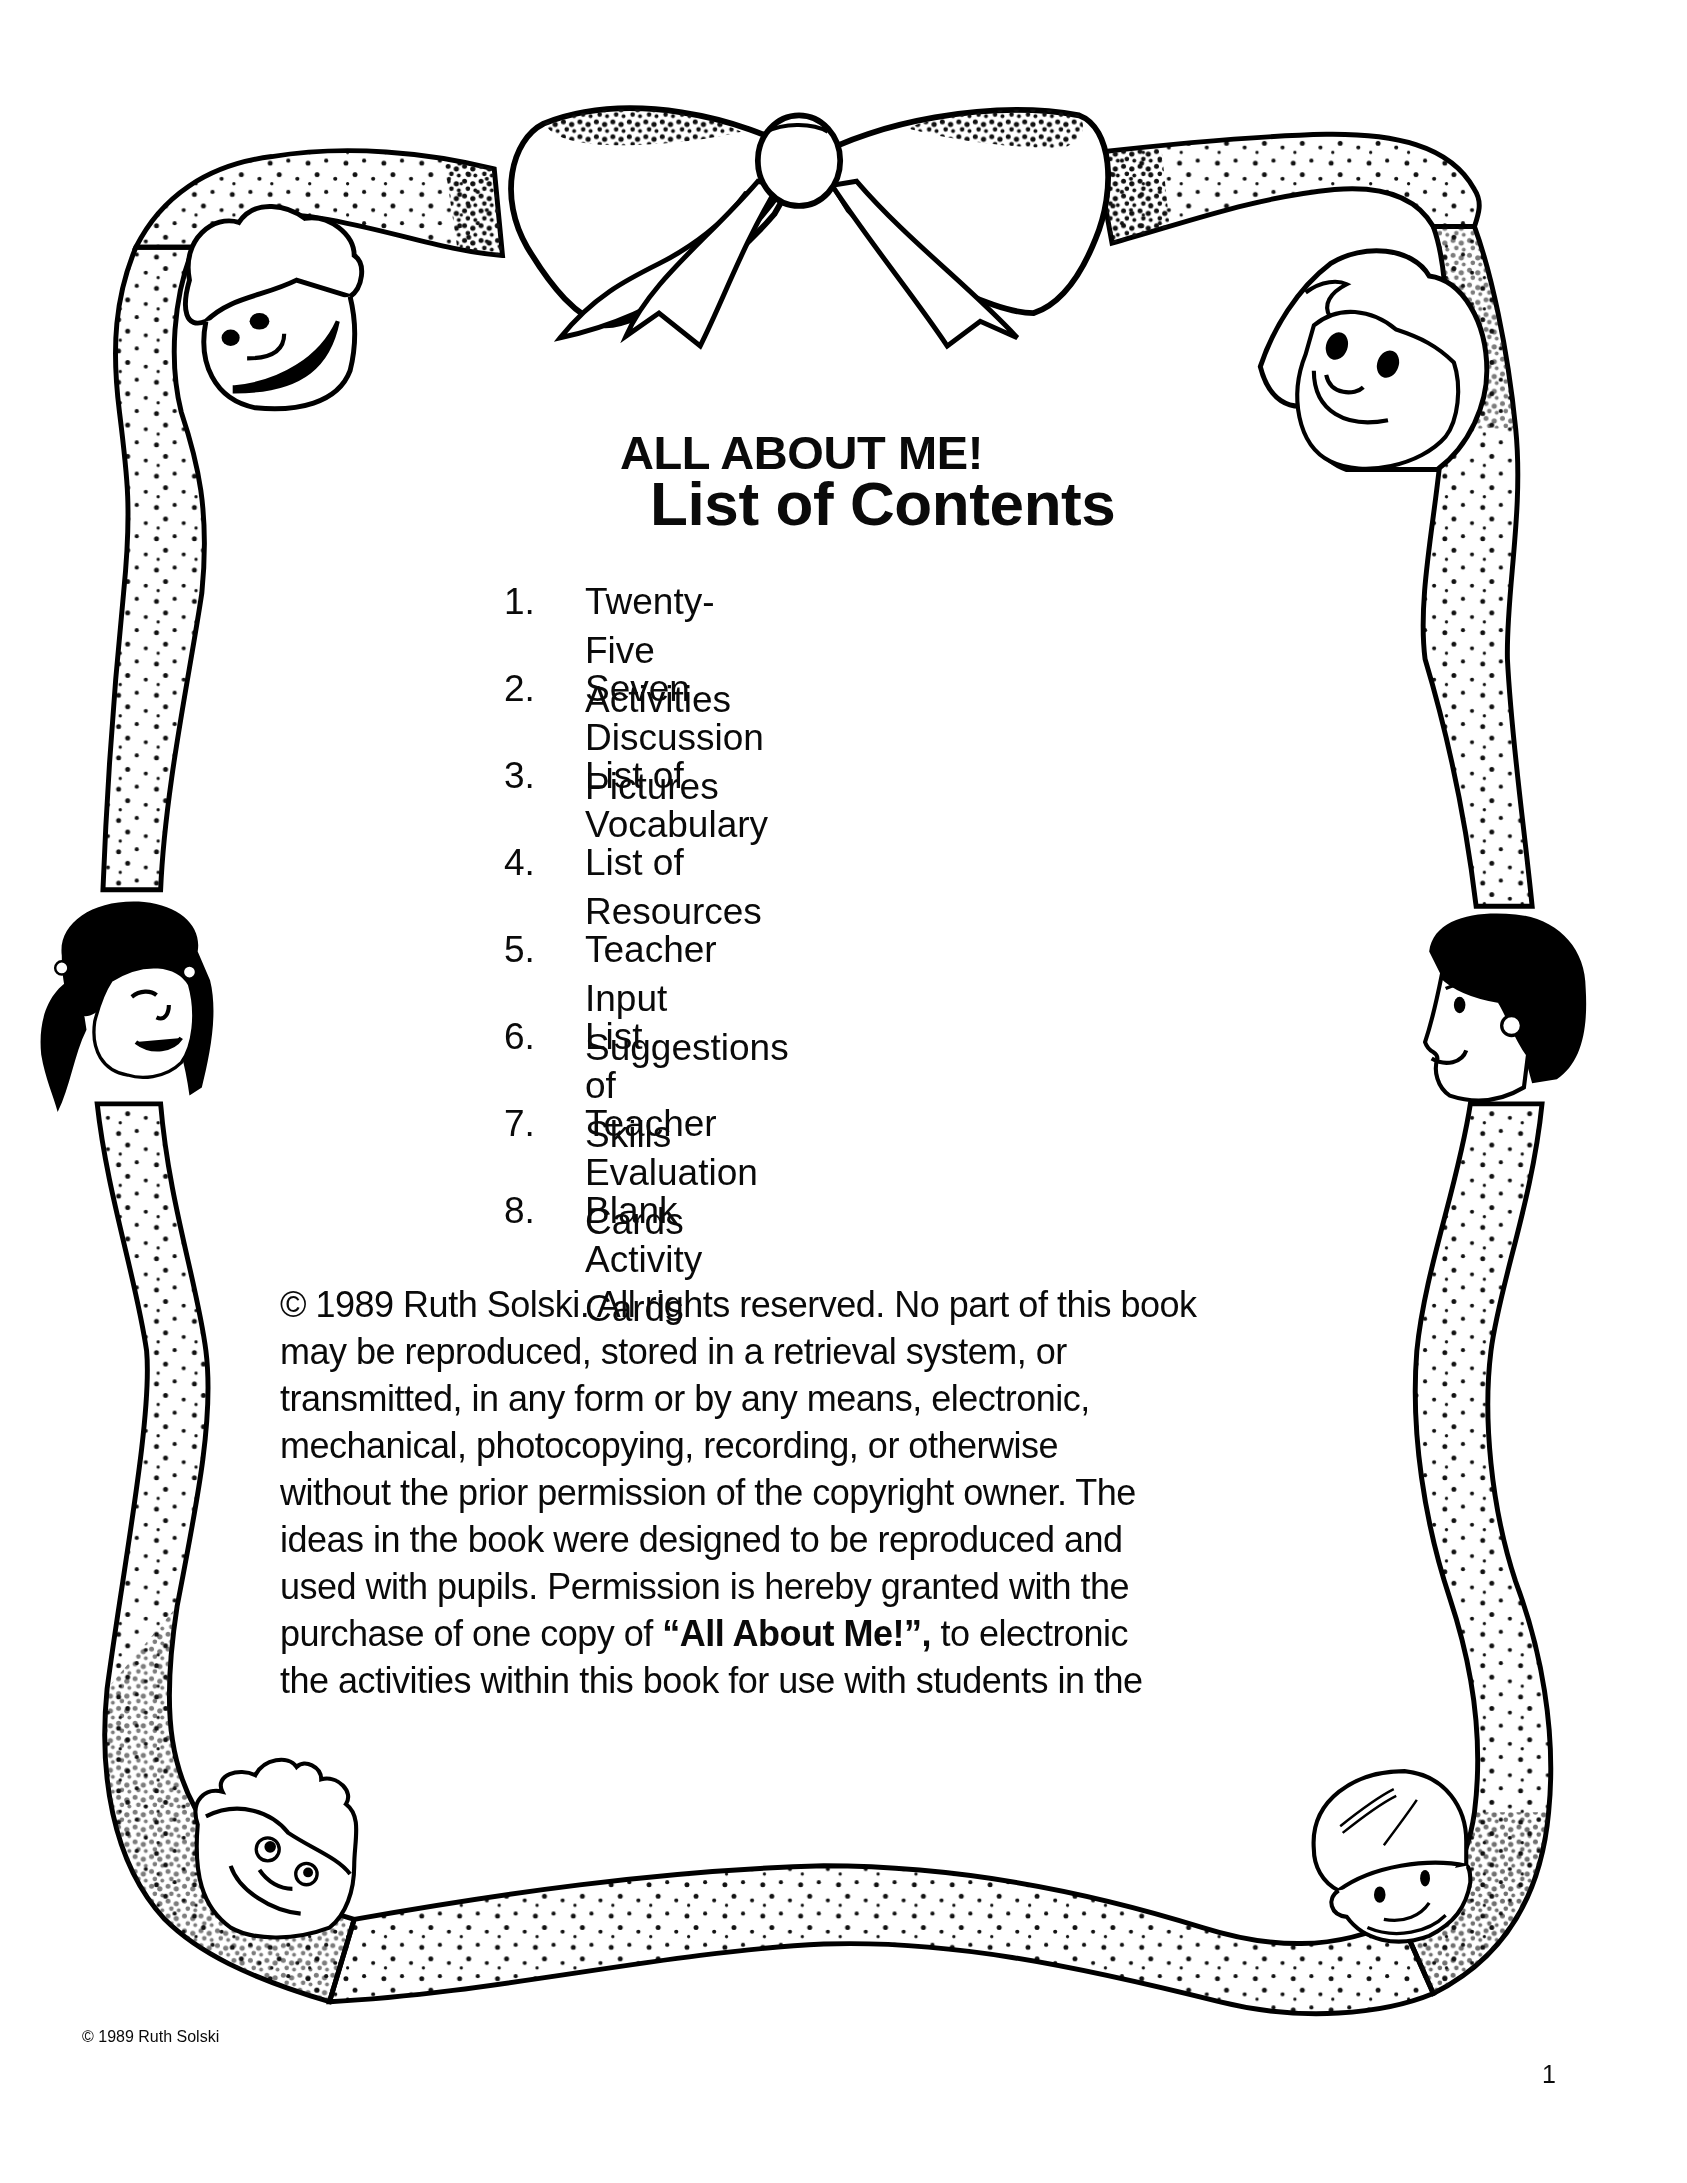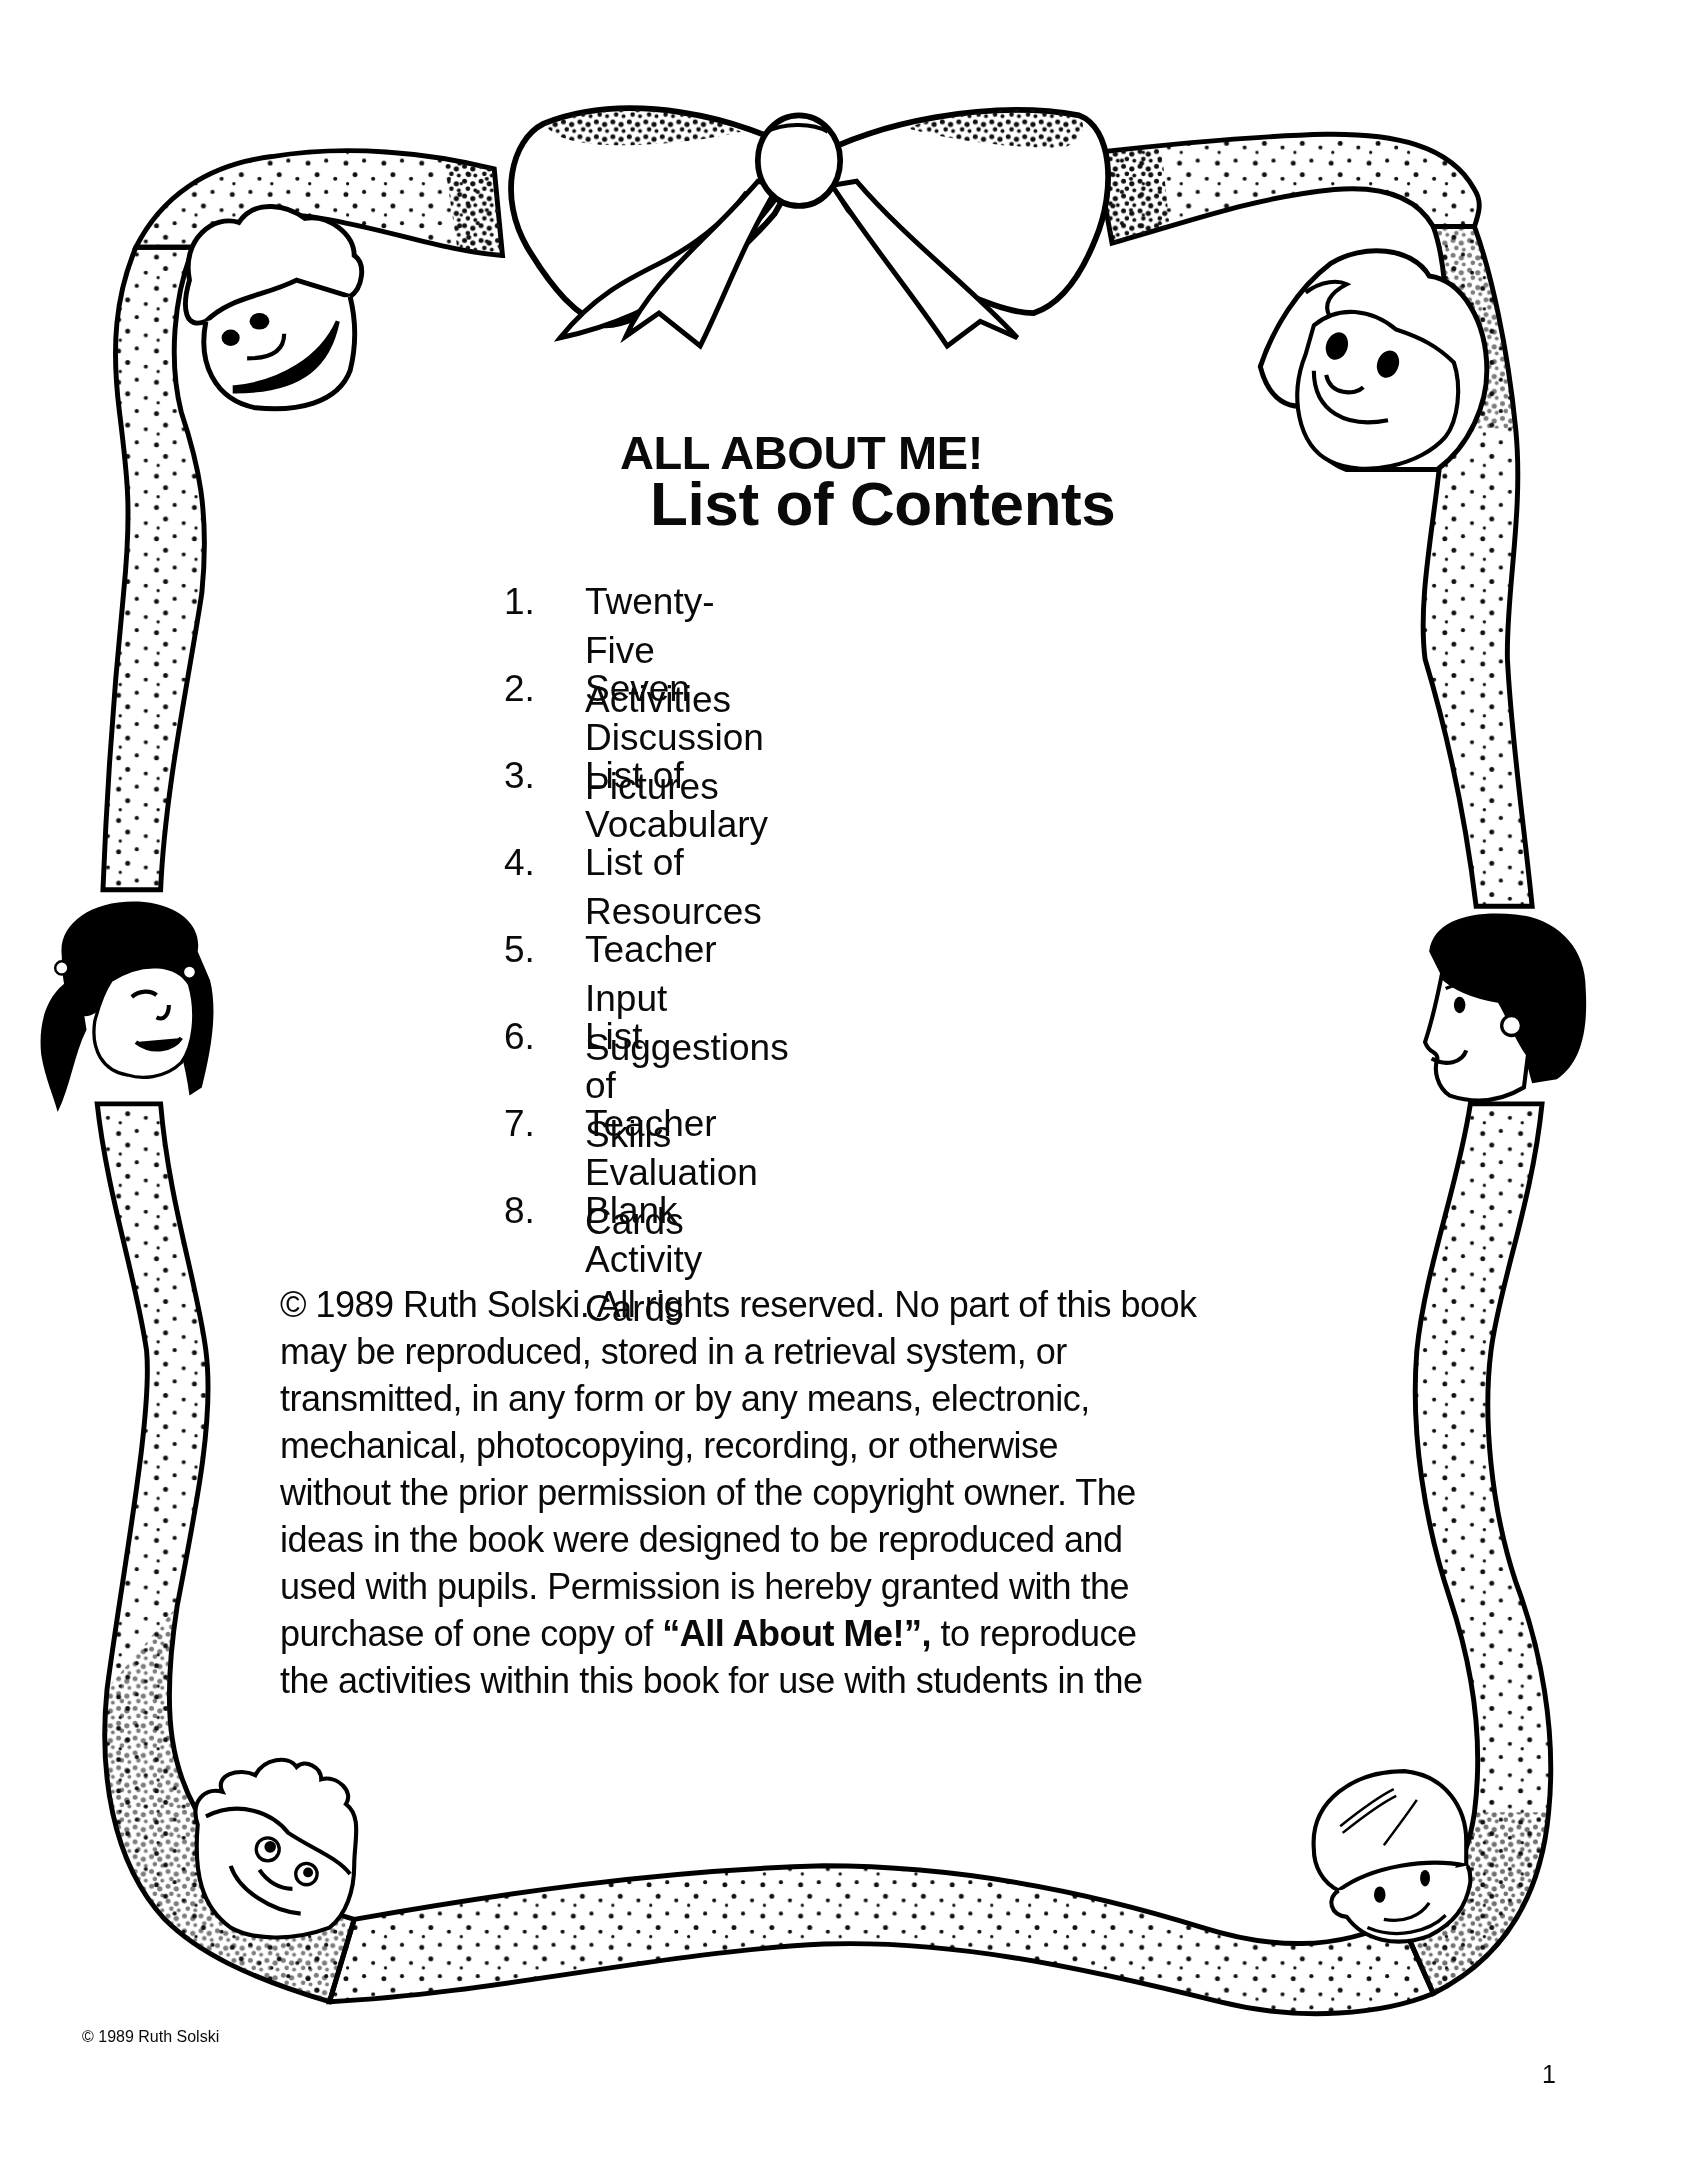--- a/index.html
+++ b/index.html
@@ -171,19 +171,19 @@
 </div>
 
 <div class="para">
   <span class="ln">© 1989 Ruth Solski. All rights reserved. No part of this book</span>
   <span class="ln">may be reproduced, stored in a retrieval system, or</span>
   <span class="ln">transmitted, in any form or by any means, electronic,</span>
   <span class="ln">mechanical, photocopying, recording, or otherwise</span>
   <span class="ln">without the prior permission of the copyright owner.  The</span>
   <span class="ln">ideas in the book were designed to be reproduced and</span>
   <span class="ln">used with pupils.  Permission is hereby granted with the</span>
-  <span class="ln"><span>purchase of one copy of </span><b>“All About Me!”,</b><span> to reproduce</span></span>
+  <span class="ln"><span>purchase of one copy of </span><b>“All About Me!”,</b><span> to electronic</span></span>
   <span class="ln">the activities within this book for use with students in the</span>
 </div>
 
 <div class="abs footer" style="left:82px; top:2028px;">© 1989 Ruth Solski</div>
 <div class="abs pagenum" style="left:1542px; top:2060px;">1</div>
 
 
 </body></html>

